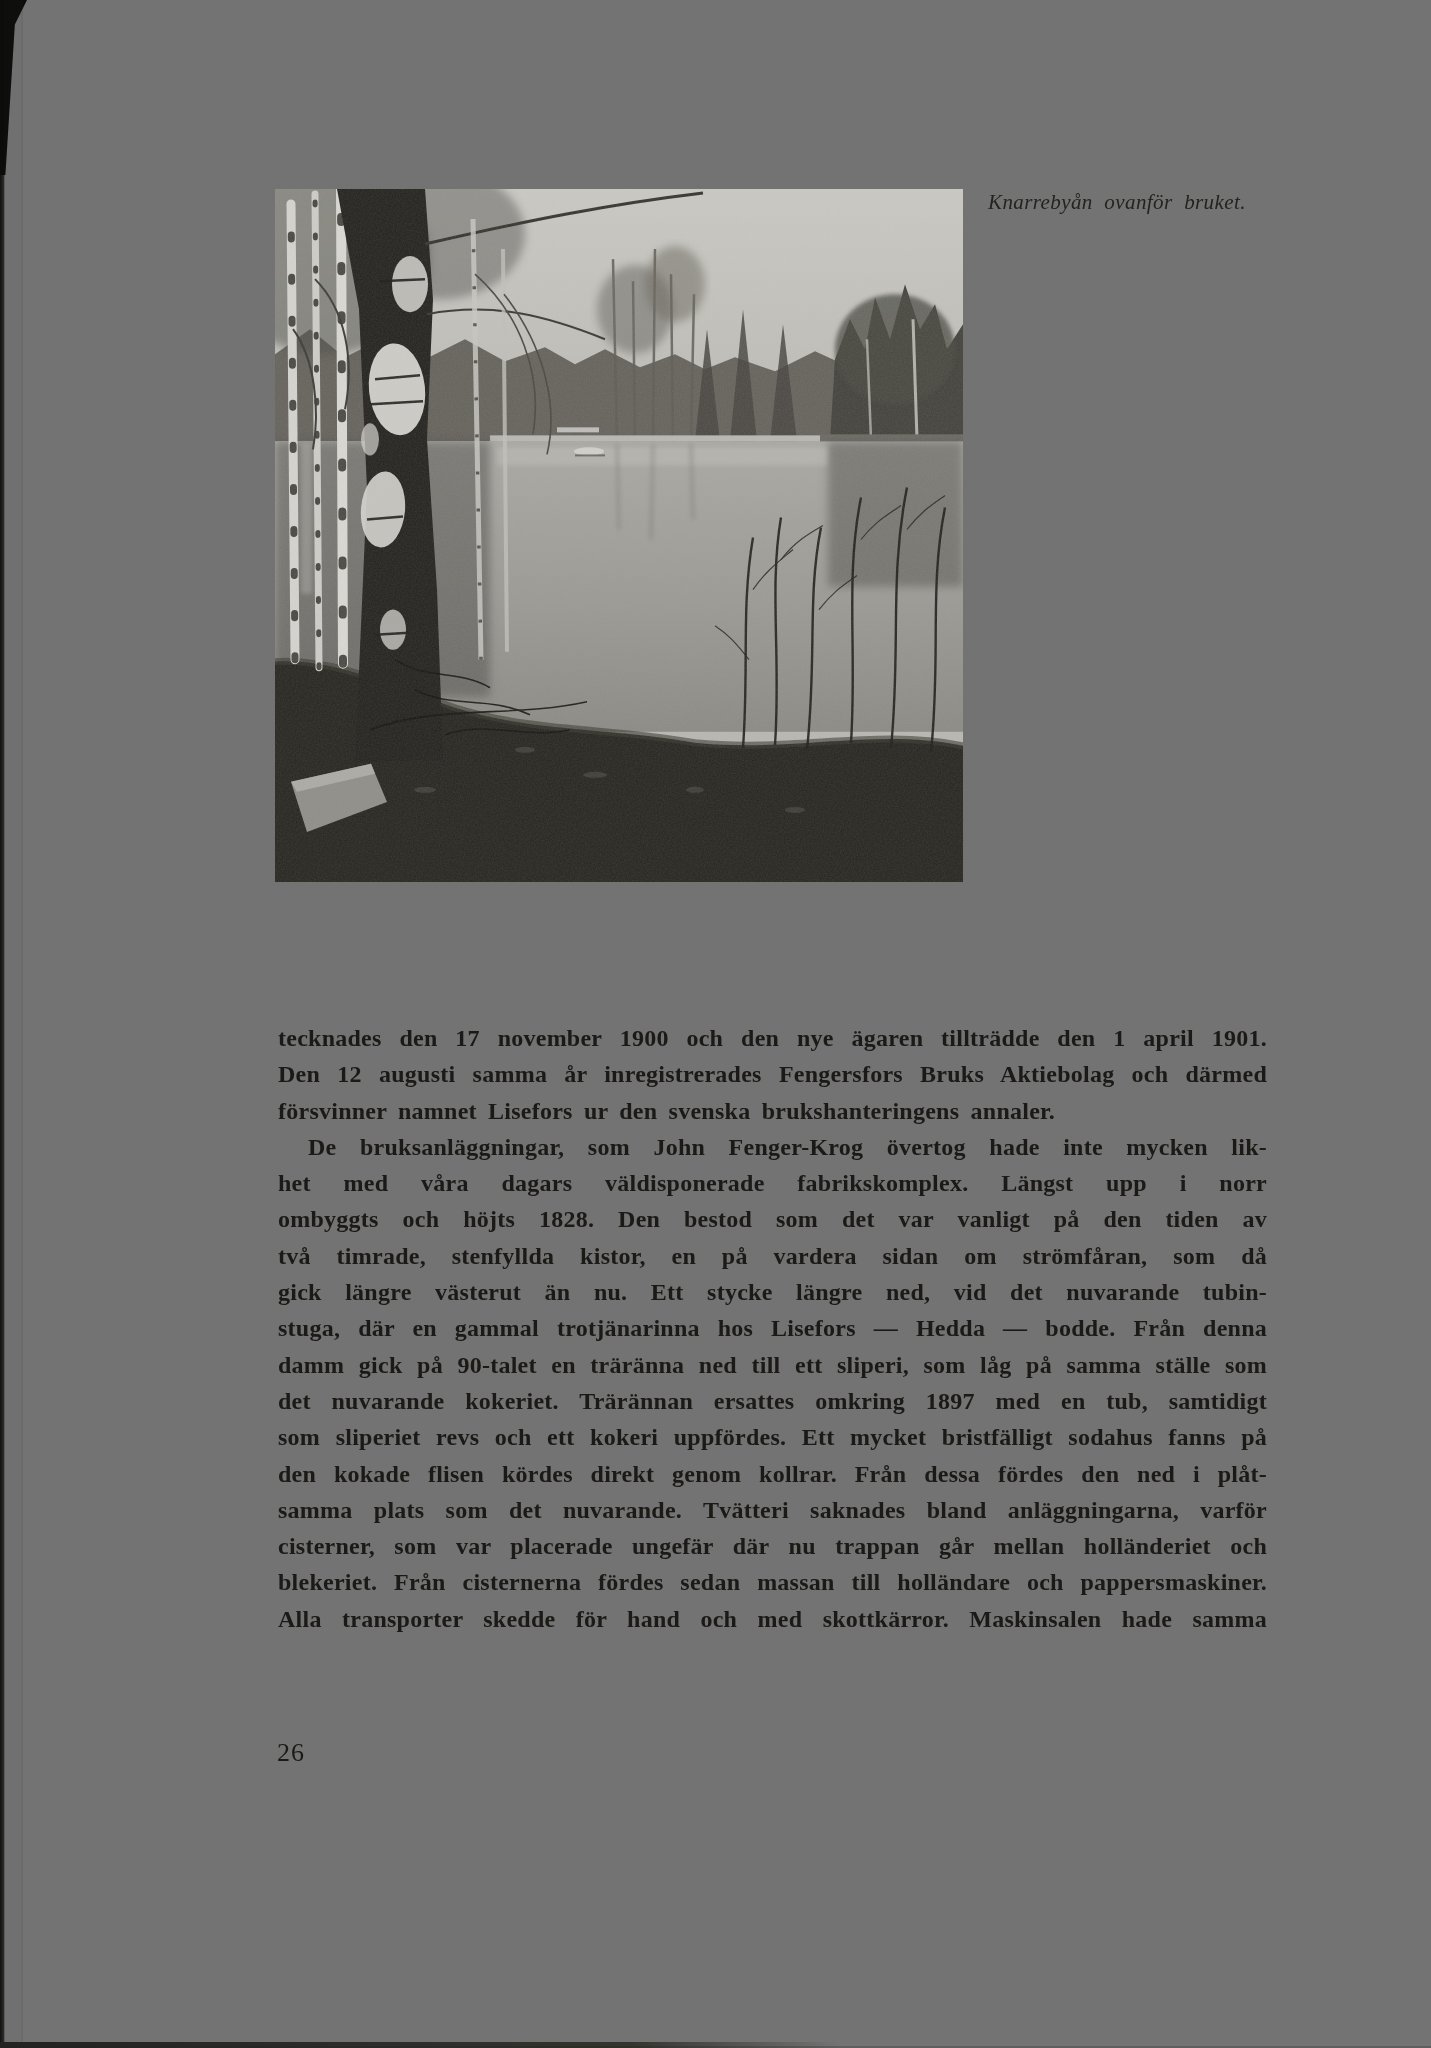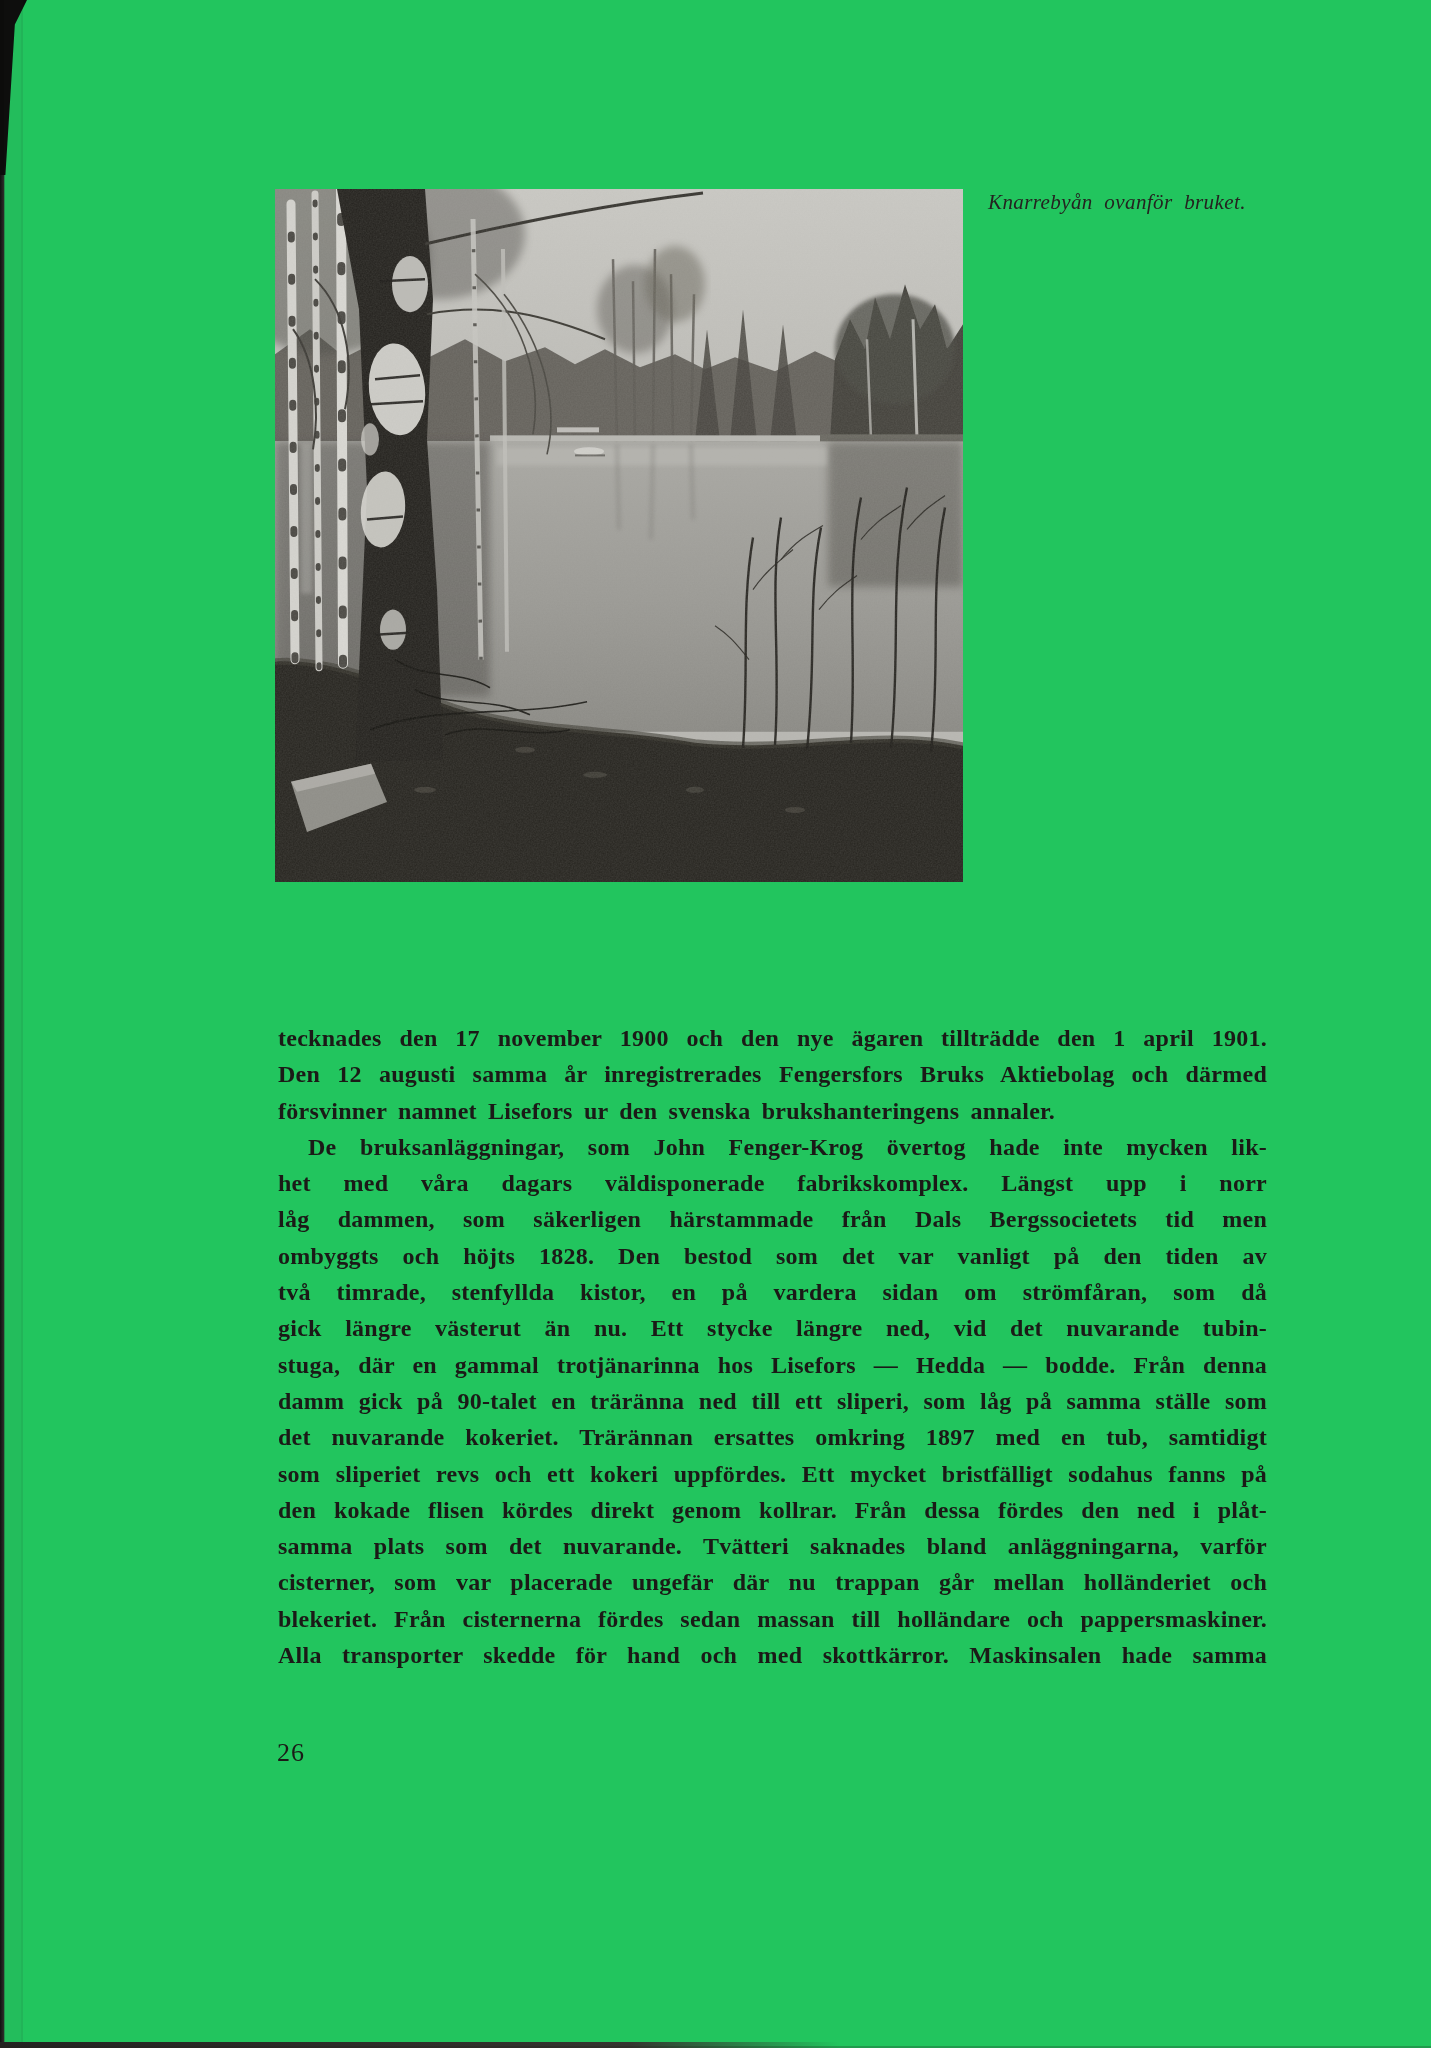--- a/index.html
+++ b/index.html
@@ -4,21 +4,21 @@
 <style>
   html,body{margin:0;padding:0;}
   body{
     width:1431px;height:2048px;
     background:#888;
     font-family:"Liberation Serif", serif;
   }
   .page{
     position:relative;
     width:1431px;height:2048px;
-    background:#22c55e;
+    background:#737373;
     overflow:hidden;
     color:#1b1a17;
   }
   
   .edge-black{
     position:absolute;left:0;top:0;width:5px;height:100%;
     background:linear-gradient(to right,#101010,#2a2a28 70%,rgba(42,42,40,0));
   }
   .edge-wedge{
     position:absolute;left:0;top:0;width:27px;height:175px;
@@ -234,21 +234,20 @@
   </div>
 
   <div class="caption">Knarrebyån ovanför bruket.</div>
 
   <div class="bodytext">
     <div class="line">tecknades den 17 november 1900 och den nye ägaren tillträdde den 1 april 1901.</div>
     <div class="line">Den 12 augusti samma år inregistrerades Fengersfors Bruks Aktiebolag och därmed</div>
     <div class="line para-end">försvinner namnet Lisefors ur den svenska brukshanteringens annaler.</div>
     <div class="line indent">De bruksanläggningar, som John Fenger-Krog övertog hade inte mycken lik-</div>
     <div class="line">het med våra dagars väldisponerade fabrikskomplex. Längst upp i norr</div>
-    <div class="line">låg dammen, som säkerligen härstammade från Dals Bergssocietets tid men</div>
     <div class="line">ombyggts och höjts 1828. Den bestod som det var vanligt på den tiden av</div>
     <div class="line">två timrade, stenfyllda kistor, en på vardera sidan om strömfåran, som då</div>
     <div class="line">gick längre västerut än nu. Ett stycke längre ned, vid det nuvarande tubin-</div>
     <div class="line">stuga, där en gammal trotjänarinna hos Lisefors — Hedda — bodde. Från denna</div>
     <div class="line">damm gick på 90-talet en träränna ned till ett sliperi, som låg på samma ställe som</div>
     <div class="line">det nuvarande kokeriet. Trärännan ersattes omkring 1897 med en tub, samtidigt</div>
     <div class="line">som sliperiet revs och ett kokeri uppfördes. Ett mycket bristfälligt sodahus fanns på</div>
     <div class="line">den kokade flisen kördes direkt genom kollrar. Från dessa fördes den ned i plåt-</div>
     <div class="line">samma plats som det nuvarande. Tvätteri saknades bland anläggningarna, varför</div>
     <div class="line">cisterner, som var placerade ungefär där nu trappan går mellan holländeriet och</div>

